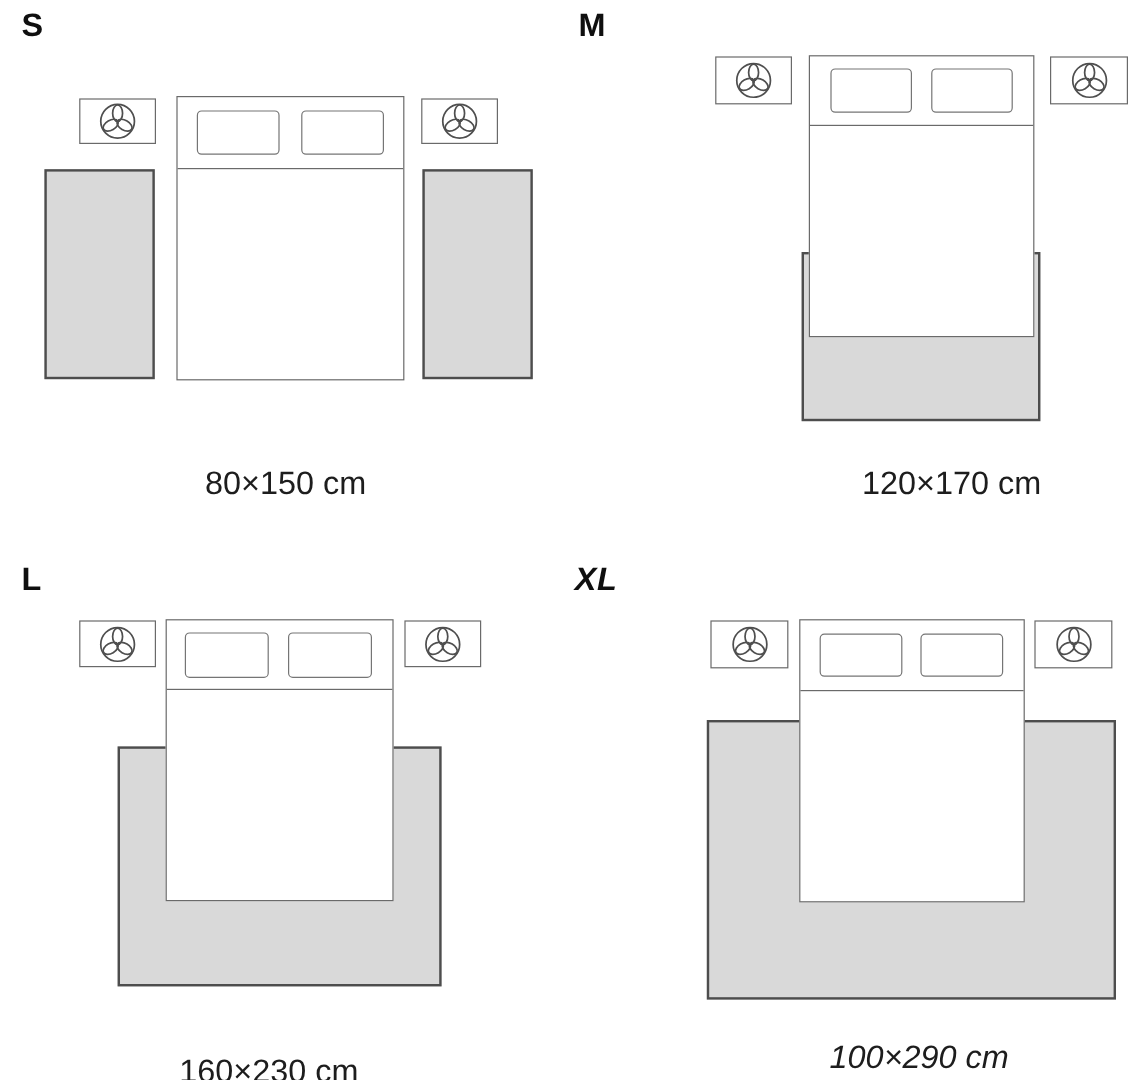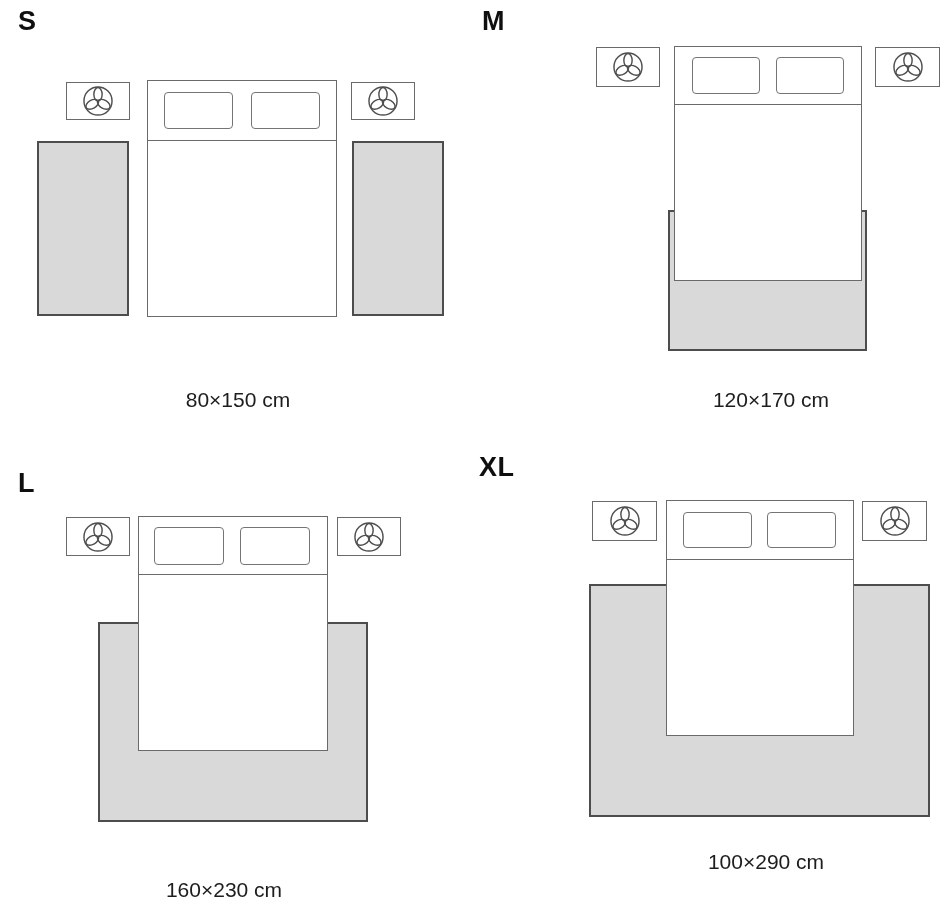--- a/index.html
+++ b/index.html
@@ -16,35 +16,35 @@
     overflow: hidden;
   }
   .panel {
     position: absolute;
     width: 475px;
     height: 450px;
   }
   .panel-s  { left: 0;     top: 0;   }
   .panel-m  { left: 475px; top: 0;   }
   .panel-l  { left: 0;     top: 450px; }
-  .panel-xl { left: 475px; top: 434px; }
+  .panel-xl { left: 475px; top: 450px; font-style: italic; }
 
   .size-label {
     position: absolute;
     font-size: 27px;
     font-weight: 700;
     color: #0f0f0f;
     line-height: 1;
     letter-spacing: 0.5px;
   }
   .caption {
     position: absolute;
     width: 300px;
     text-align: center;
-    font-size: 21px;
+    font-size: 27px;
     font-weight: 400;
     color: #1d1d1d;
     line-height: 1.15;
   }
 
   .rug {
     position: absolute;
     background: #d9d9d9;
     border: 2px solid #4d4d4d;
     box-sizing: border-box;
@@ -145,21 +145,21 @@
         <ellipse cx="20" cy="12.6" rx="4.6" ry="7.6" transform="rotate(240 20 20)"></ellipse>
       </svg>
     </div>
 
     <div class="bed" style="left:199px; top:46px; width:188px; height:235px;">
       <div class="headboard" style="height:58px;"></div>
       <div class="pillow" style="left:17px; top:10px; width:68px; height:37px;"></div>
       <div class="pillow" style="right:17px; top:10px; width:68px; height:37px;"></div>
     </div>
 
-    <div class="caption" style="left:146px; top:388px;">120×170 cm</div>
+    <div class="caption" style="left:168px; top:388px;">120×170 cm</div>
   </div>
 
   <div class="panel panel-l">
     <div class="size-label" style="left:18px; top:20px;">L</div>
 
     <div class="rug" style="left:98px; top:172px; width:270px; height:200px;"></div>
 
     <div class="nightstand" style="left:66px; top:67px; width:64px; height:39px;">
       <svg viewBox="0 0 40 40" width="36" height="36">
         <circle cx="20" cy="20" r="15.6"></circle>

